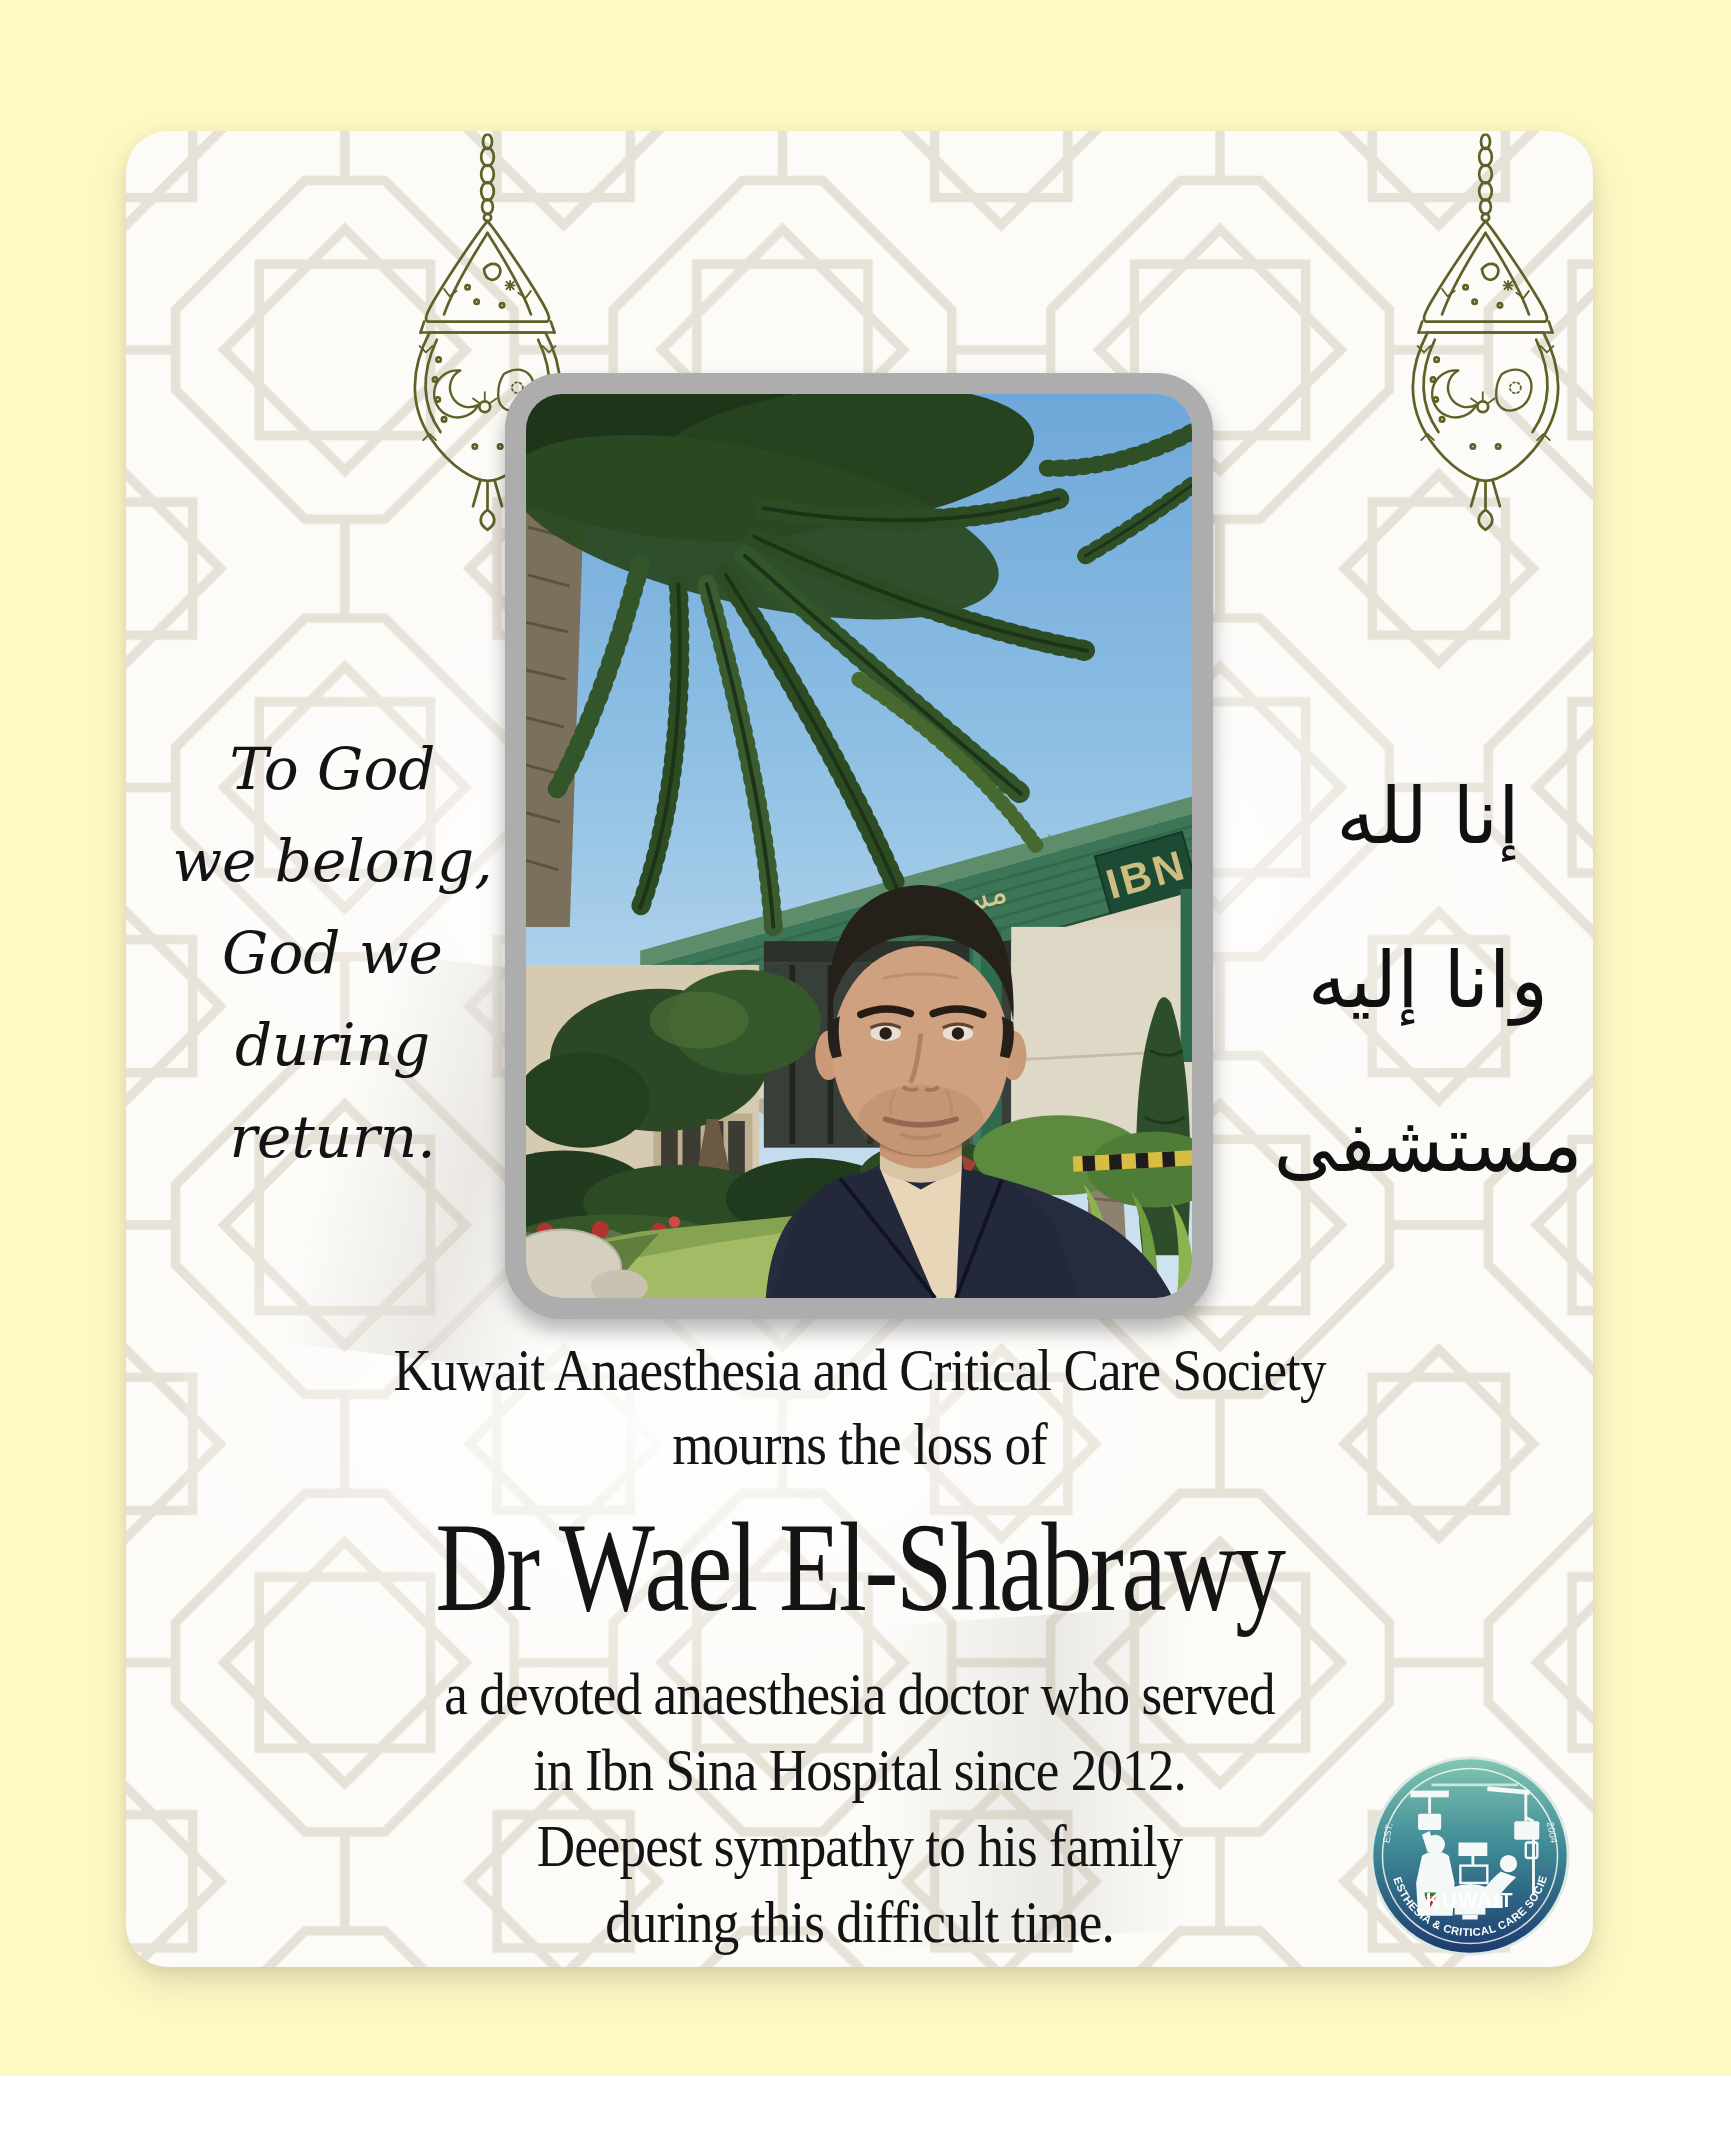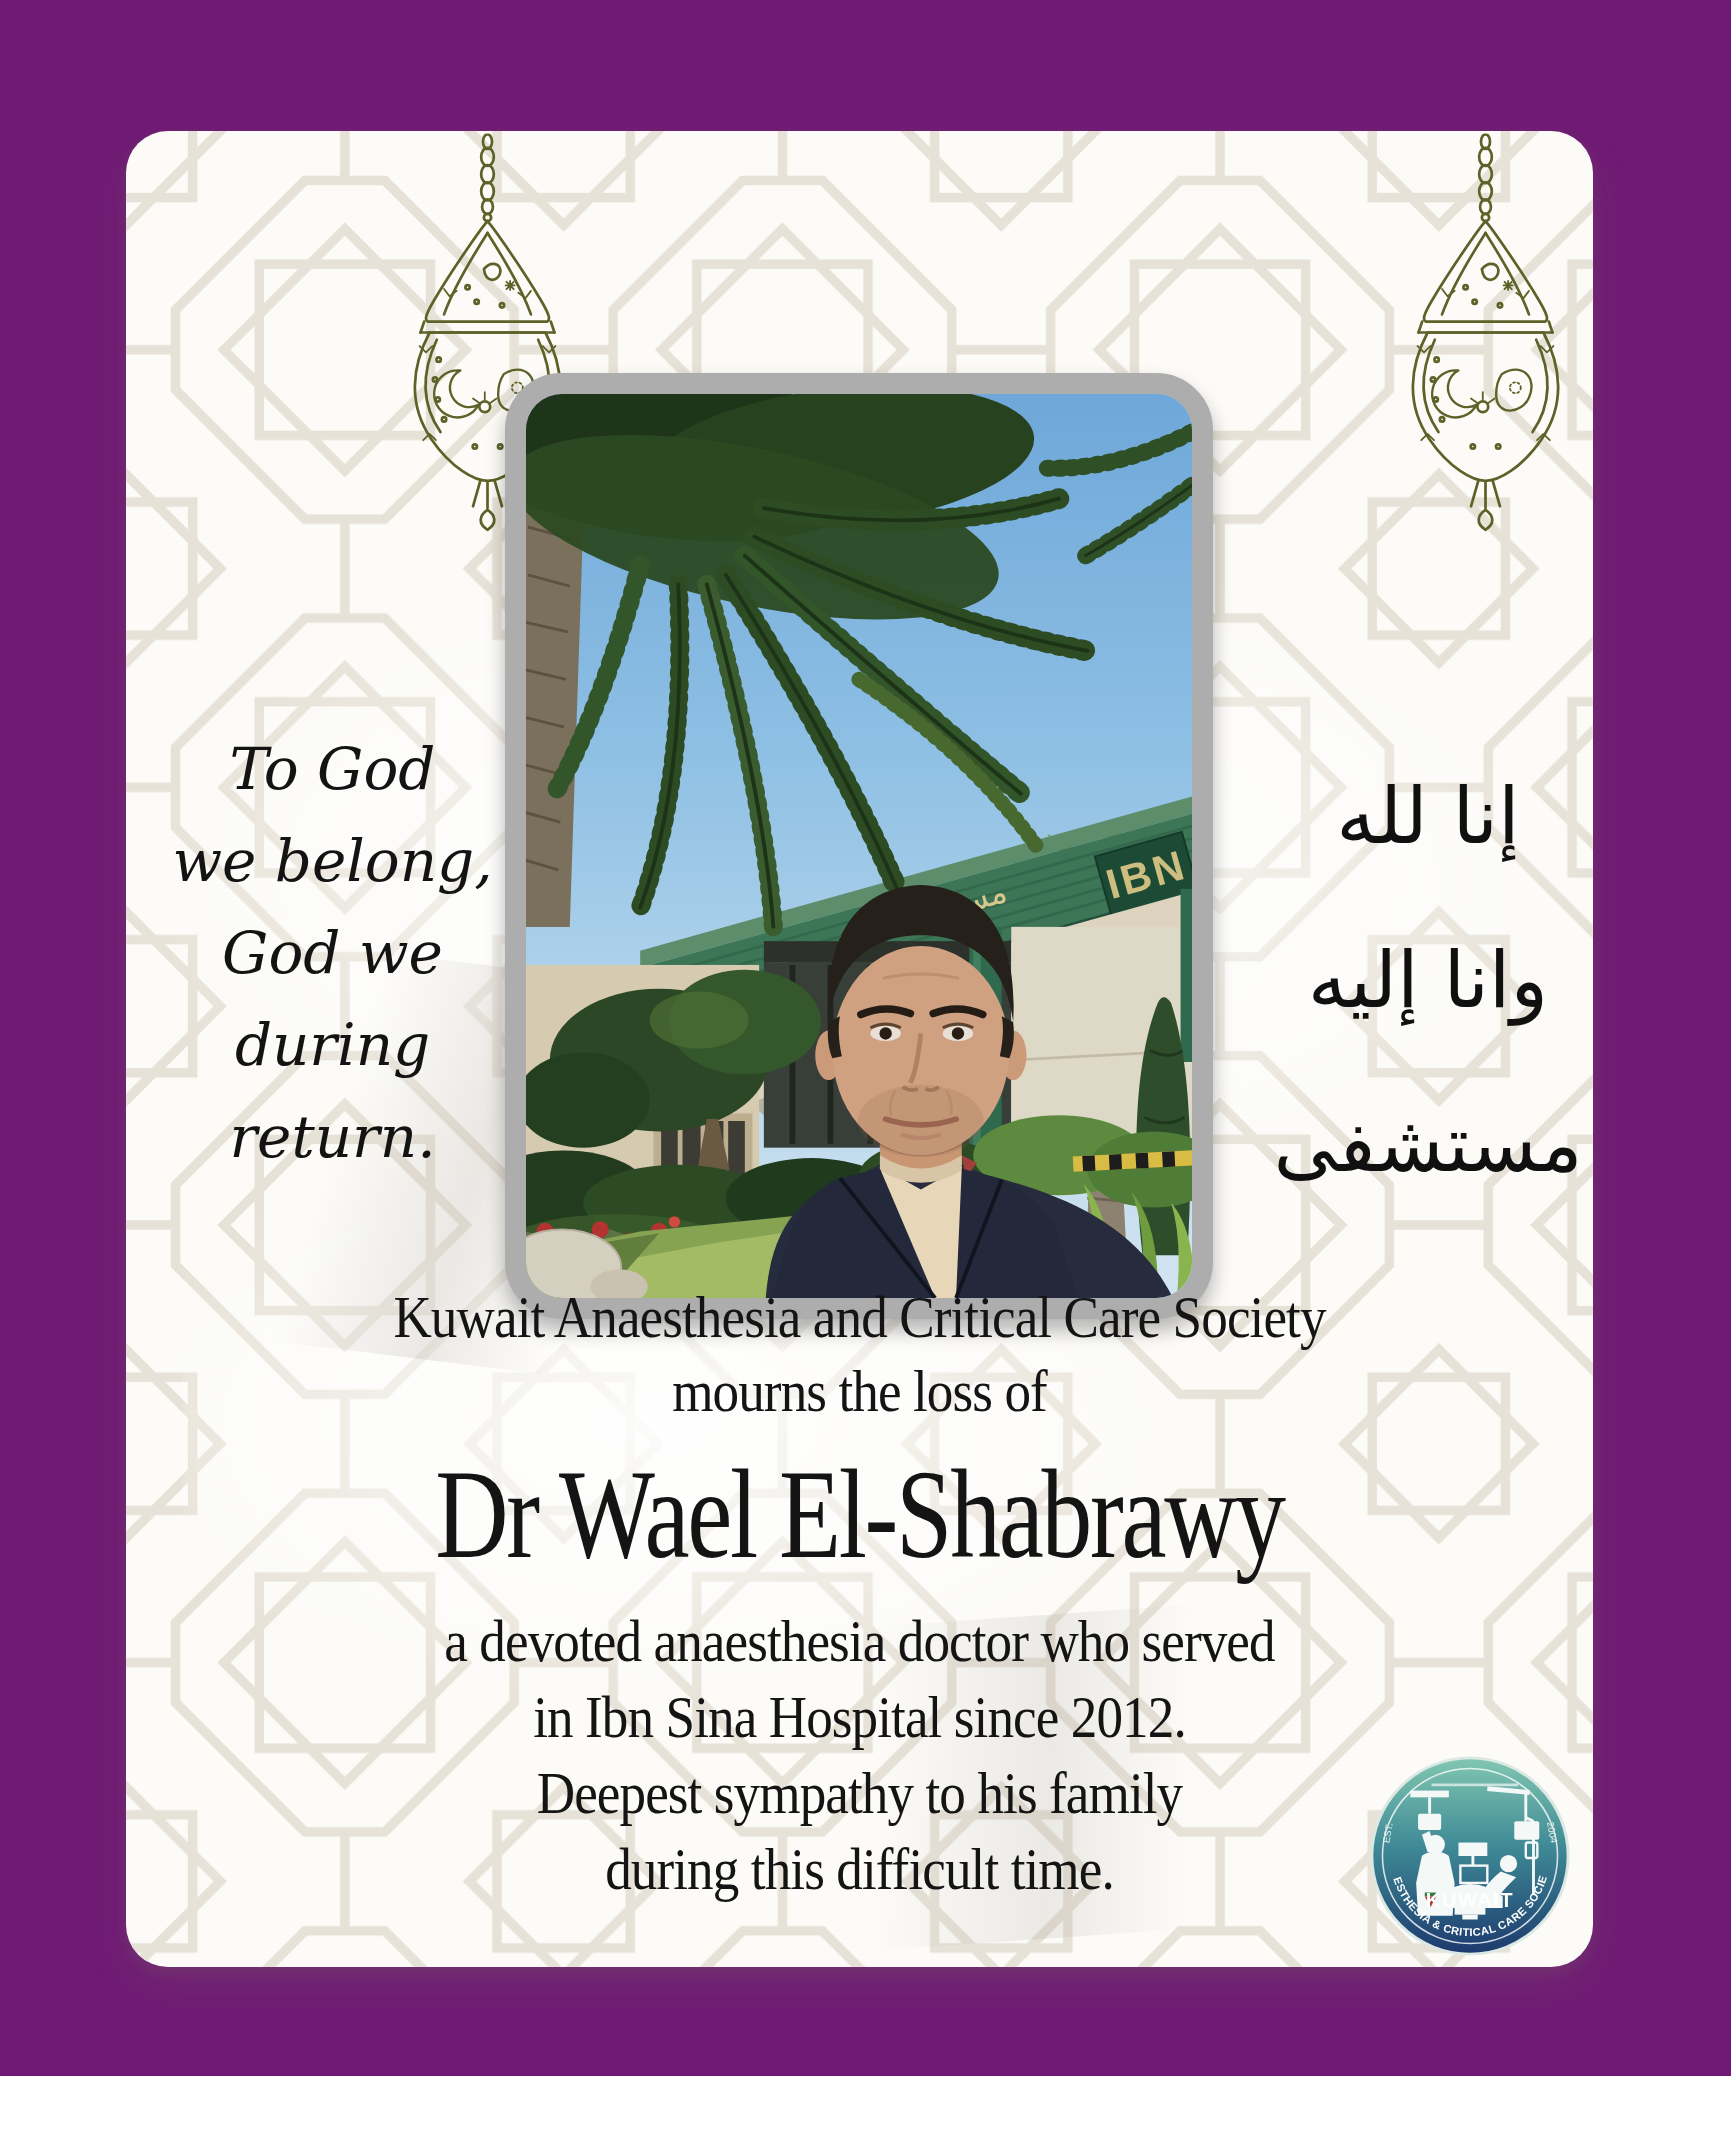--- a/index.html
+++ b/index.html
@@ -1,16 +1,16 @@
 <!DOCTYPE html>
 <html style="font-size:15px"><head>
 <meta charset="utf-8">
 <style>
   html,body{margin:0;padding:0;background:#ffffff;}
-  .page{position:relative;width:1731px;height:2076px;background:#701a75;overflow:hidden;
+  .page{position:relative;width:1731px;height:2076px;background:#fef9c3;overflow:hidden;
         font-family:"Liberation Serif","DejaVu Serif",serif;color:#141414;}
   .card{position:absolute;left:126px;top:131px;width:1467px;height:1836px;background:#fcfbf8;
         border-radius:42px;overflow:hidden;
         box-shadow:0 17px 38px rgba(120,112,100,.20),0 5.7px 13.3px rgba(120,112,100,.14);}
   .pattern-svg{position:absolute;left:0;top:0;width:100%;height:100%;}
   .wash{position:absolute;pointer-events:none;}
   .wash-a{left:0;top:409px;width:100%;height:685px;
           background:radial-gradient(ellipse at 50% 50%,rgba(255,255,255,.94) 0%,rgba(255,255,255,0) 72%);}
   .wash-b{left:57px;top:999px;width:1046px;height:590px;
           background:radial-gradient(ellipse at 45% 50%,rgba(255,255,255,.88) 0%,rgba(255,255,255,0) 70%);}
@@ -23,21 +23,21 @@
   .lantern-right{left:1269px;}
   .photo-frame{position:absolute;left:379px;top:242px;width:666px;height:904px;
         border:21px solid #adadad;border-radius:57px;overflow:hidden;background:#9cc0e2;
         box-shadow:0 11.4px 19px rgba(0,0,0,.28);}
   .photo-frame svg{display:block;width:100%;height:100%;}
   .script-block{position:absolute;left:-17px;top:592px;width:447px;text-align:center;
         font-family:"DejaVu Serif",serif;font-style:italic;font-weight:500;
         font-size:58px;line-height:92px;color:#131313;}
   .arabic-block{position:absolute;left:1110px;top:603px;width:384px;text-align:center;direction:rtl;
         font-family:"DejaVu Sans",sans-serif;font-size:78px;line-height:164px;color:#101010;}
-  .announce{position:absolute;left:0;top:1149px;width:1467px;text-align:center;}
+  .announce{position:absolute;left:0;top:1202px;width:1467px;text-align:center;}
   .org-line{font-size:59px;line-height:74px;letter-spacing:-1px;transform:scaleX(.9);}
   .big-name{font-size:127px;line-height:152px;letter-spacing:-2.9px;margin:9.5px 0 13.3px 0;transform:scaleX(.8);}
   .tribute-line{font-size:59px;line-height:76px;letter-spacing:-1px;transform:scaleX(.9);}
   .logo{position:absolute;left:1243px;top:1624px;width:202px;height:202px;}
   .defs-holder{position:absolute;width:0;height:0;overflow:hidden;}
 </style>
 </head>
 <body>
 
 <div class="page">

